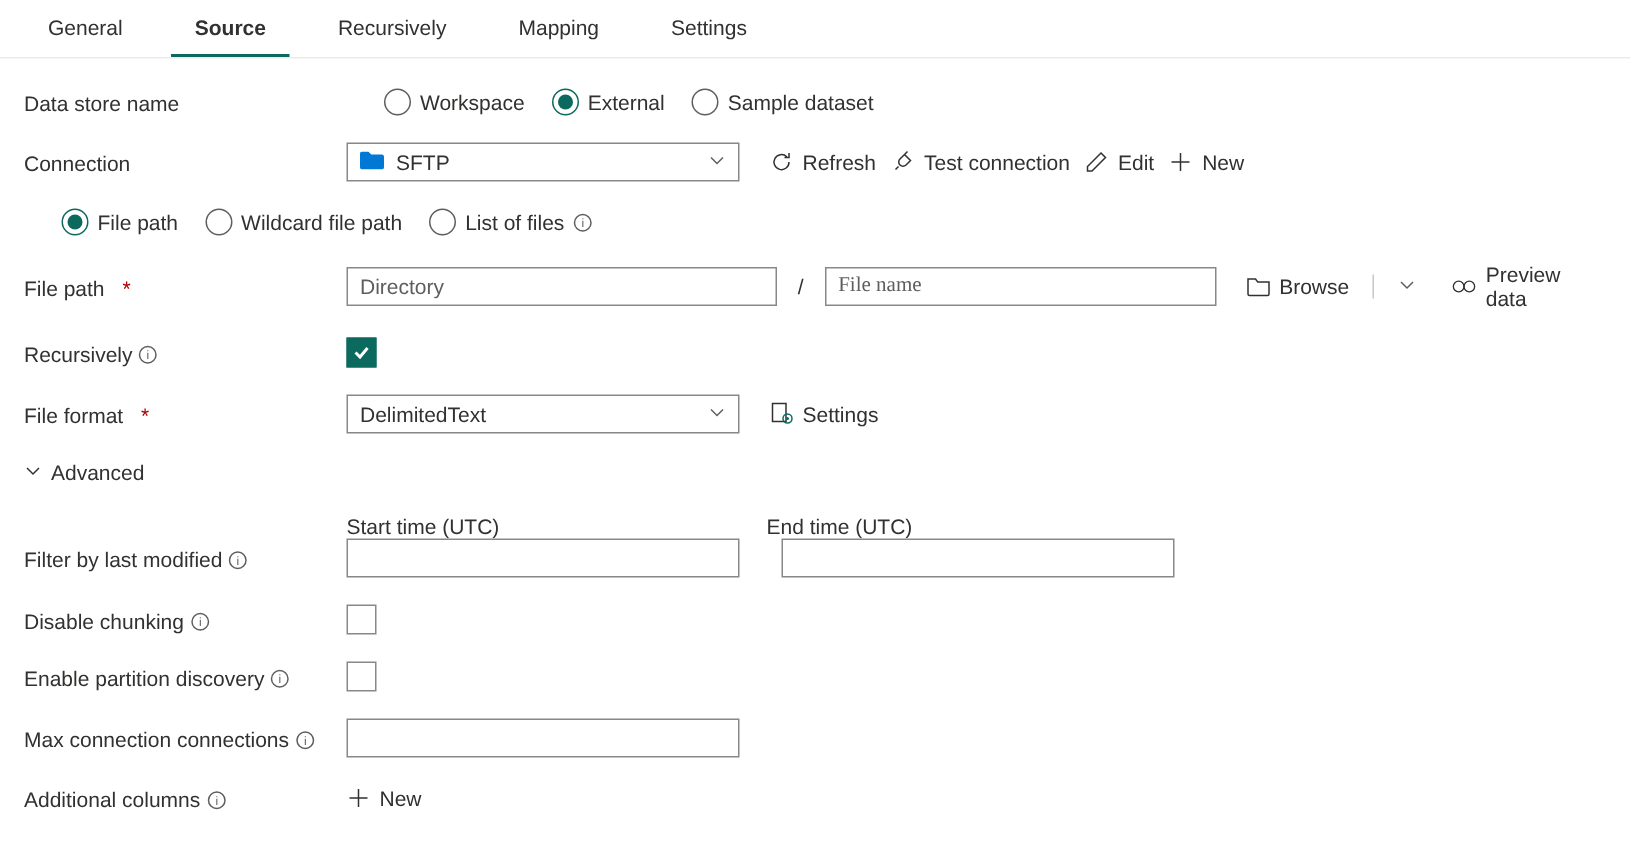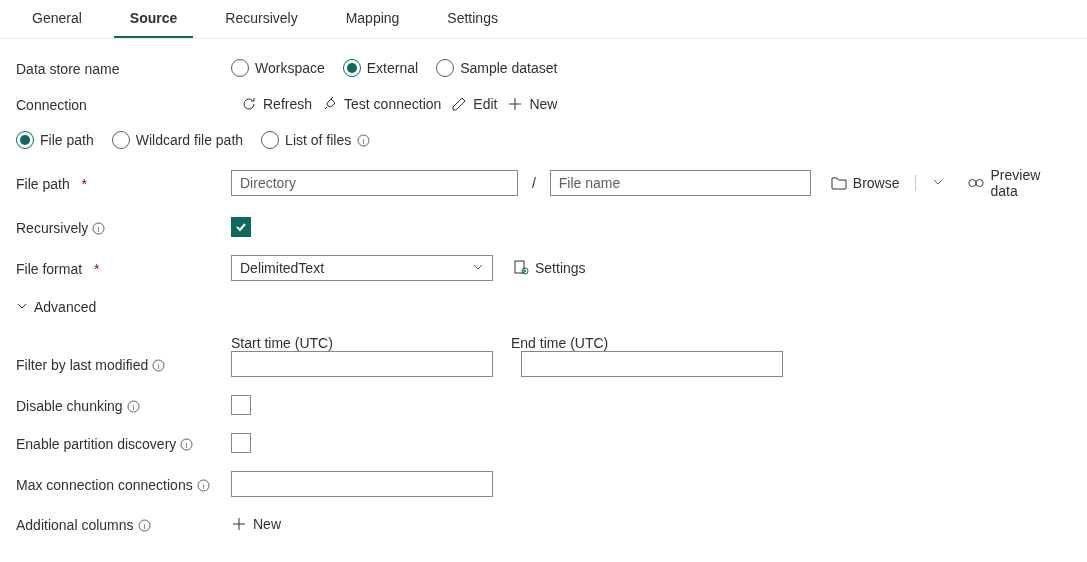--- a/index.html
+++ b/index.html
@@ -50,21 +50,21 @@
     display: inline-flex; align-items:center; justify-content:center;
     font-size: 10px;
     vertical-align: middle;
   }
   .controls-col {
     display: flex;
     align-items: center;
     gap: 10px;
     flex-wrap: nowrap;
   }
-  .radio-group { display:flex; gap:18px; }
+  .radio-group { display:flex; gap:18px;margin-left:25px; }
   .radio {
     display:flex; align-items:center; gap:6px; cursor:pointer;
   }
   .radio-outer {
     width:18px; height:18px; border-radius:50%;
     border:1px solid #605e5c; display:flex; align-items:center; justify-content:center;
   }
   .radio-outer.sel { border-color:#0b6a5d; }
   .radio-inner { width:10px; height:10px; border-radius:50%; background:#0b6a5d; }
   input[type=text].txt, .select-box {
@@ -136,20 +136,35 @@
         <span>Sample dataset</span>
       </div>
     </div>
   </div>
 
   <div class="row">
     <div class="label-col">
       <span>Connection</span>
     </div>
     <div class="controls-col">
+      <div class="select-box">
+        <span style="display:flex;align-items:center;gap:8px;">
+          <span>
+            <svg class="folder-icon" viewBox="0 0 16 12">
+                <path fill="#0078d4" d="M0 1.5A1.5 1.5 0 0 1 1.5 0h4l2 2h7A1.5 1.5 0 0 1 16 3.5v7A1.5 1.5 0 0 1 14.5 12h-13A1.5 1.5 0 0 1 0 10.5z"></path>
+              </svg>
+          </span>
+          <span>SFTP</span>
+        </span>
+        <span class="chev">
+          <svg width="12" height="12" viewBox="0 0 12 12">
+              <path fill="none" stroke="#605e5c" stroke-width="1" d="M2 4l4 4 4-4"></path>
+            </svg>
+        </span>
+      </div>
       <div class="action-link" style="margin-left:10px;">
         <span class="ic">
           <svg width="16" height="16" viewBox="0 0 16 16">
               <path fill="none" stroke="#323130" stroke-width="1" d="M13 8a5 5 0 1 1-1.5-3.5M13 2v3h-3"></path>
             </svg>
         </span>
         <span>Refresh</span>
       </div>
       <div class="action-link">
         <span class="ic">
@@ -203,21 +218,21 @@
     </div>
   </div>
 
   <div class="row">
     <div class="label-col">
       <span>File path</span>&nbsp;<span class="req">*</span>
     </div>
     <div class="controls-col">
       <input type="text" class="txt" style="width: 288px;" placeholder="Directory">
       <span class="slash">/</span>
-      <input type="text" class="txt" style="width: 262px;" placeholder="File name">
+      <input type="text" class="txt" style="width: 262px; font-family: Liberation Serif, serif;" placeholder="File name">
       <div class="action-link" style="margin-left:10px">
         <span class="ic">
           <svg width="16" height="14" viewBox="0 0 16 14">
               <path fill="none" stroke="#323130" stroke-width="1" d="M1 2h5l1.5 2H15v8a1 1 0 0 1-1 1H2a1 1 0 0 1-1-1z"></path>
             </svg>
         </span>
         <span>Browse</span>
       </div>
       <span class="vdiv"></span>
       <span class="chev">

